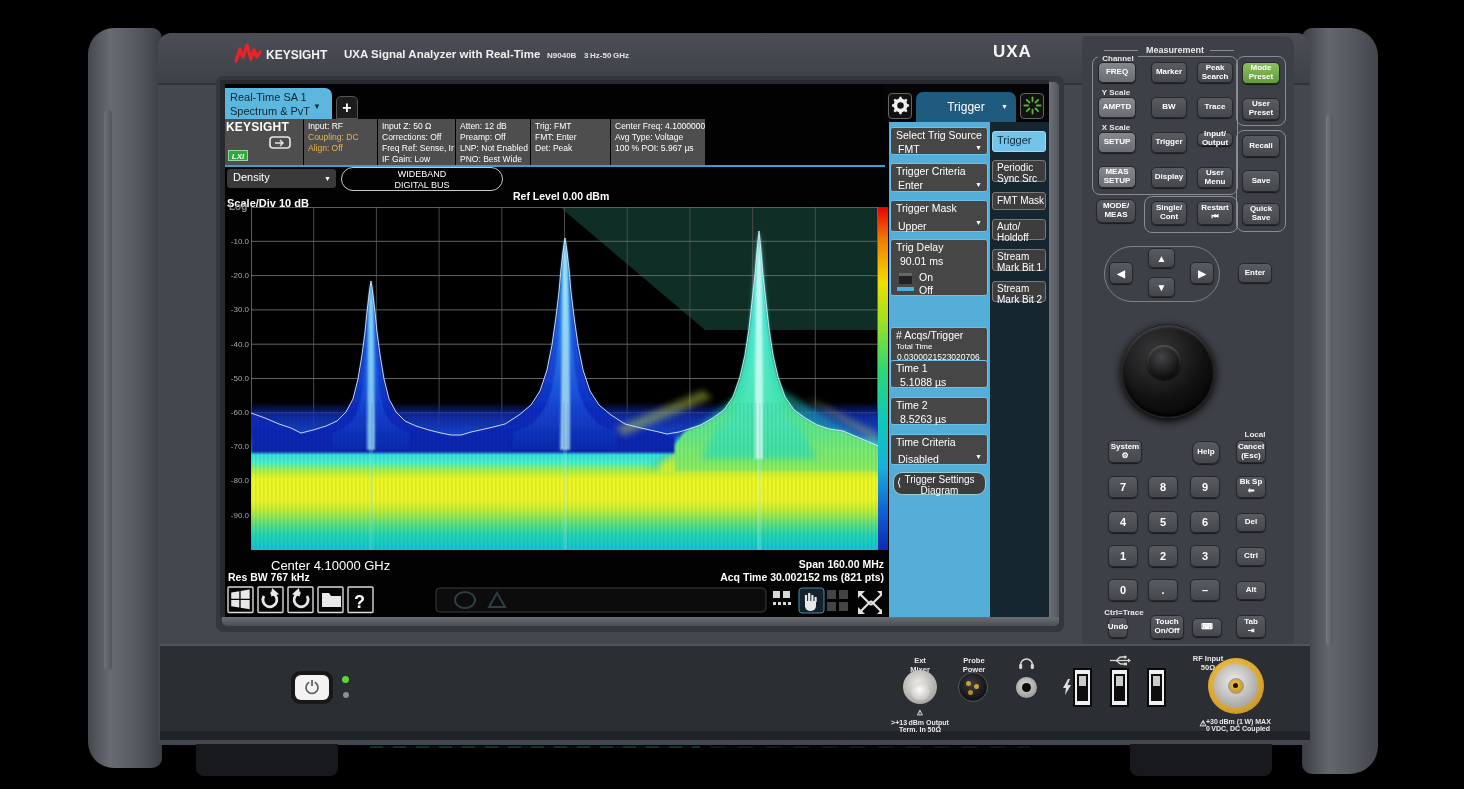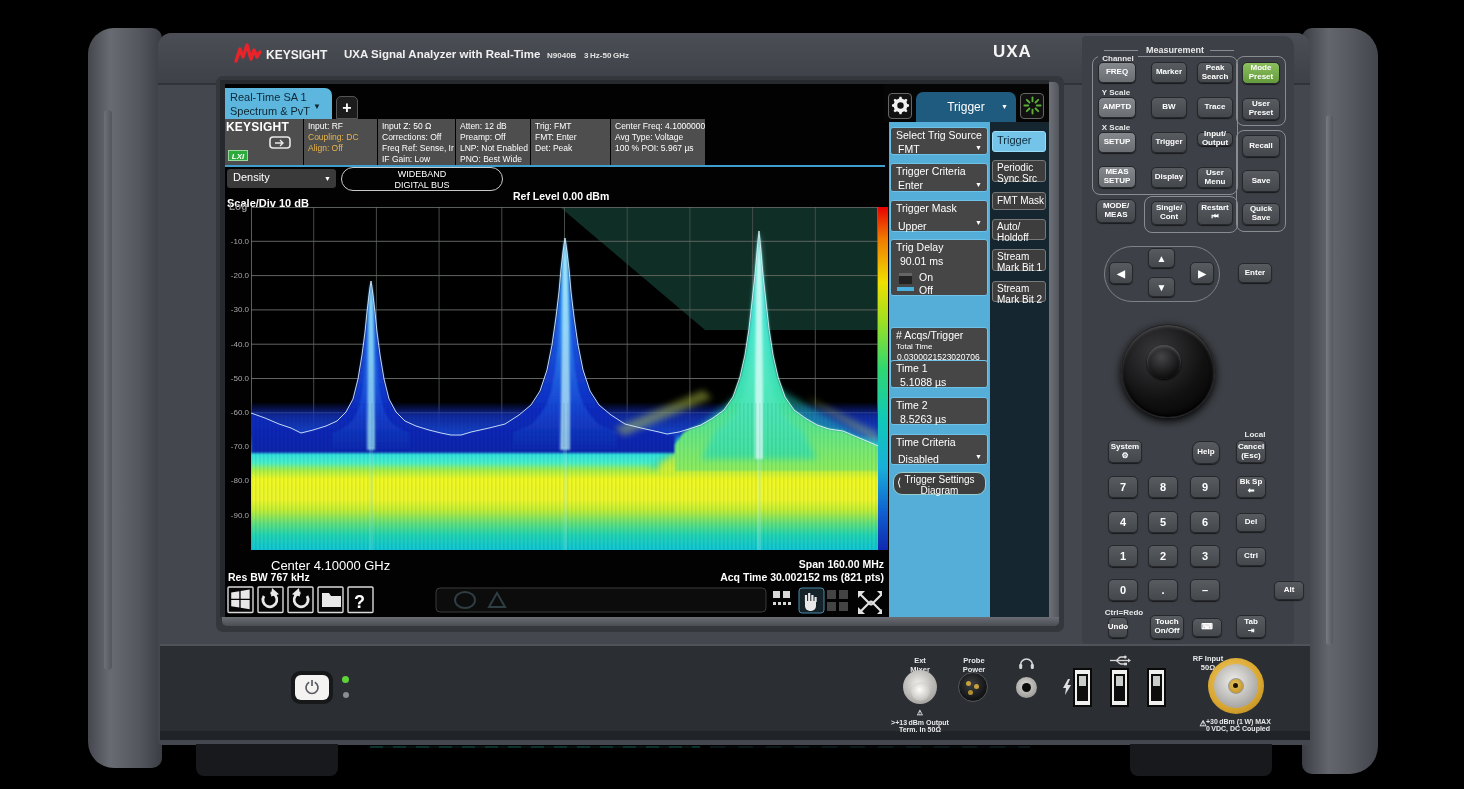--- a/index.html
+++ b/index.html
@@ -404,22 +404,22 @@
   <div class="btn" style="left:1148px;top:511px;width:30px;height:22px;font-size:11px;">5</div>
   <div class="btn" style="left:1190px;top:511px;width:30px;height:22px;font-size:11px;">6</div>
   <div class="btn" style="left:1236px;top:513px;width:30px;height:19px;">Del</div>
   <div class="btn" style="left:1108px;top:545px;width:30px;height:22px;font-size:11px;">1</div>
   <div class="btn" style="left:1148px;top:545px;width:30px;height:22px;font-size:11px;">2</div>
   <div class="btn" style="left:1190px;top:545px;width:30px;height:22px;font-size:11px;">3</div>
   <div class="btn" style="left:1236px;top:547px;width:30px;height:19px;">Ctrl</div>
   <div class="btn" style="left:1108px;top:579px;width:30px;height:22px;font-size:11px;">0</div>
   <div class="btn" style="left:1148px;top:579px;width:30px;height:22px;font-size:11px;">.</div>
   <div class="btn" style="left:1190px;top:579px;width:30px;height:22px;font-size:11px;">–</div>
-  <div class="btn" style="left:1236px;top:581px;width:30px;height:19px;margin-left:38px;">Alt</div>
-  <div class="klabel" style="left:1102px;top:608px;width:44px;">Ctrl=Redo</div>
+  <div class="btn" style="left:1236px;top:581px;width:30px;height:19px;">Alt</div>
+  <div class="klabel" style="left:1102px;top:608px;width:44px;">Ctrl=Trace</div>
   <div class="btn" style="left:1108px;top:617px;width:20px;height:21px;">Undo</div>
   <div class="btn" style="left:1150px;top:615px;width:34px;height:24px;">Touch<br>On/Off</div>
   <div class="btn" style="left:1192px;top:618px;width:30px;height:19px;">⌨</div>
   <div class="btn" style="left:1236px;top:615px;width:30px;height:23px;">Tab<br>⇥</div>
 
   <div class="abs" style="left:160px;top:644px;width:1150px;height:96px;background:#2b2e33;border-top:2px solid #505359;"></div>
   <div class="abs" style="left:160px;top:731px;width:1150px;height:9px;background:#202327;"></div>
 
   <div class="abs" style="left:291px;top:671px;width:42px;height:33px;background:#17181a;border-radius:9px;"></div>
   <div class="abs" style="left:295px;top:675px;width:34px;height:25px;background:#f4f3f1;border-radius:6px;"></div>

